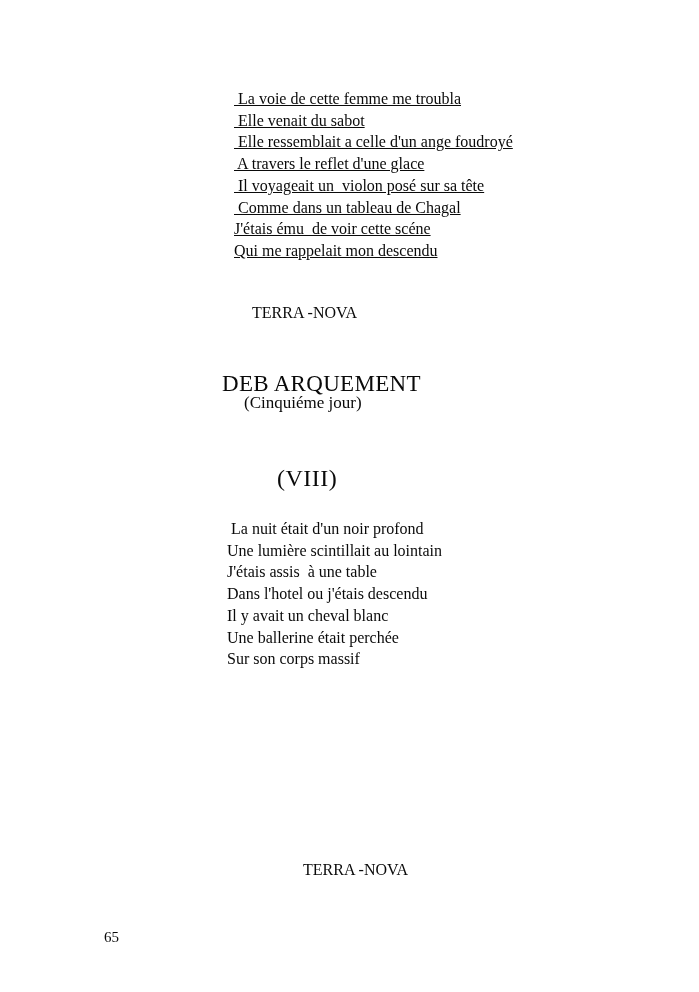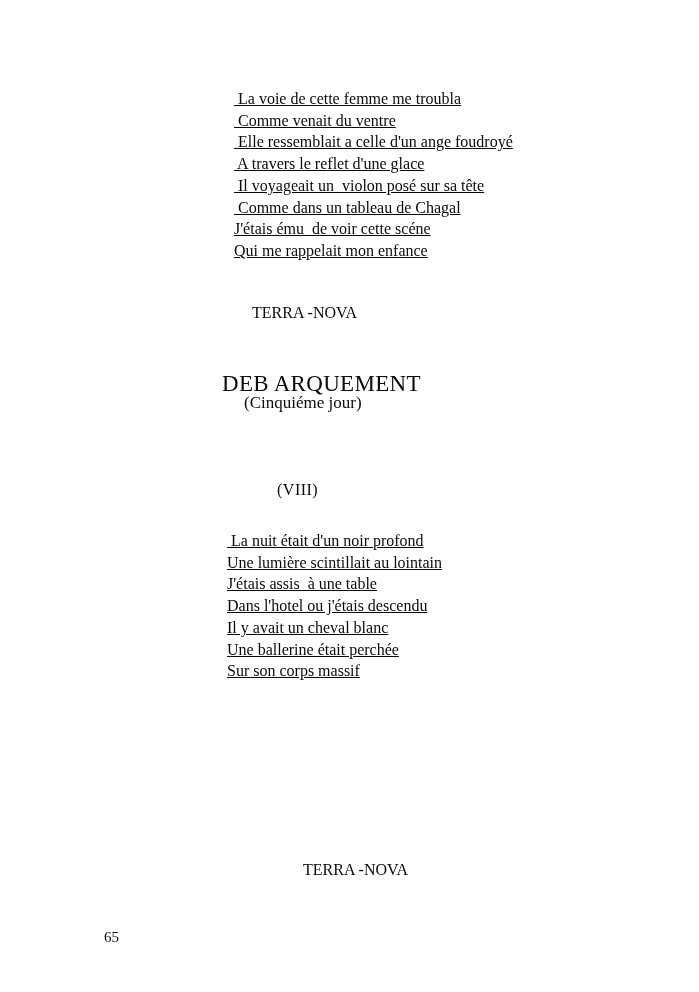--- a/index.html
+++ b/index.html
@@ -18,37 +18,37 @@
   .abs { position: absolute; }
   .line {
     white-space: pre;
     font-size: 16px;
     line-height: 21.7px;
   }
   #stanza-top    { left: 234px; top: 88px; text-decoration: underline; }
   #terra-top     { left: 252px; top: 303px; font-size: 16px; line-height: 1.2; white-space: pre; }
   #section-title { left: 222px; top: 370px; font-size: 23px; line-height: 1.2; white-space: pre; letter-spacing: 0.3px; }
   #section-sub   { left: 244px; top: 393px; font-size: 17px; line-height: 1.2; white-space: pre; text-align: right; }
-  #section-num   { left: 277px; top: 464px; font-size: 16px; line-height: 1.2; white-space: pre; letter-spacing: 0.5px; margin-top: 16px; }
-  #stanza-bottom { left: 227px; top: 530px; text-decoration: underline; }
+  #section-num   { left: 277px; top: 464px; font-size: 24px; line-height: 1.2; white-space: pre; letter-spacing: 0.5px; }
+  #stanza-bottom { left: 227px; top: 518px; }
   #terra-bottom  { left: 303px; top: 860px; font-size: 16px; line-height: 1.2; white-space: pre; }
   #page-number   { left: 104px; top: 928px; font-size: 15px; line-height: 1.2; }
 </style>
 </head>
 <body style="background: rgb(255, 255, 255); color: rgb(10, 10, 10);">
 
 <div id="stanza-top" class="abs">
     <div class="line"> La voie de cette femme me troubla</div>
-    <div class="line"> Comme venait du ventre</div>
+    <div class="line"> Elle venait du sabot</div>
     <div class="line"> Elle ressemblait a celle d'un ange foudroyé</div>
     <div class="line"> A travers le reflet d'une glace</div>
     <div class="line"> Il voyageait un  violon posé sur sa tête</div>
     <div class="line"> Comme dans un tableau de Chagal</div>
     <div class="line">J'étais ému  de voir cette scéne</div>
-    <div class="line">Qui me rappelait mon enfance</div>
+    <div class="line">Qui me rappelait mon descendu</div>
   </div>
 
 <div id="terra-top" class="abs">TERRA -NOVA</div>
 
 <div id="section-title" class="abs">DEB ARQUEMENT</div>
 
 <div id="section-sub" class="abs">(Cinquiéme jour)</div>
 
 <div id="section-num" class="abs">(VIII)</div>
 

